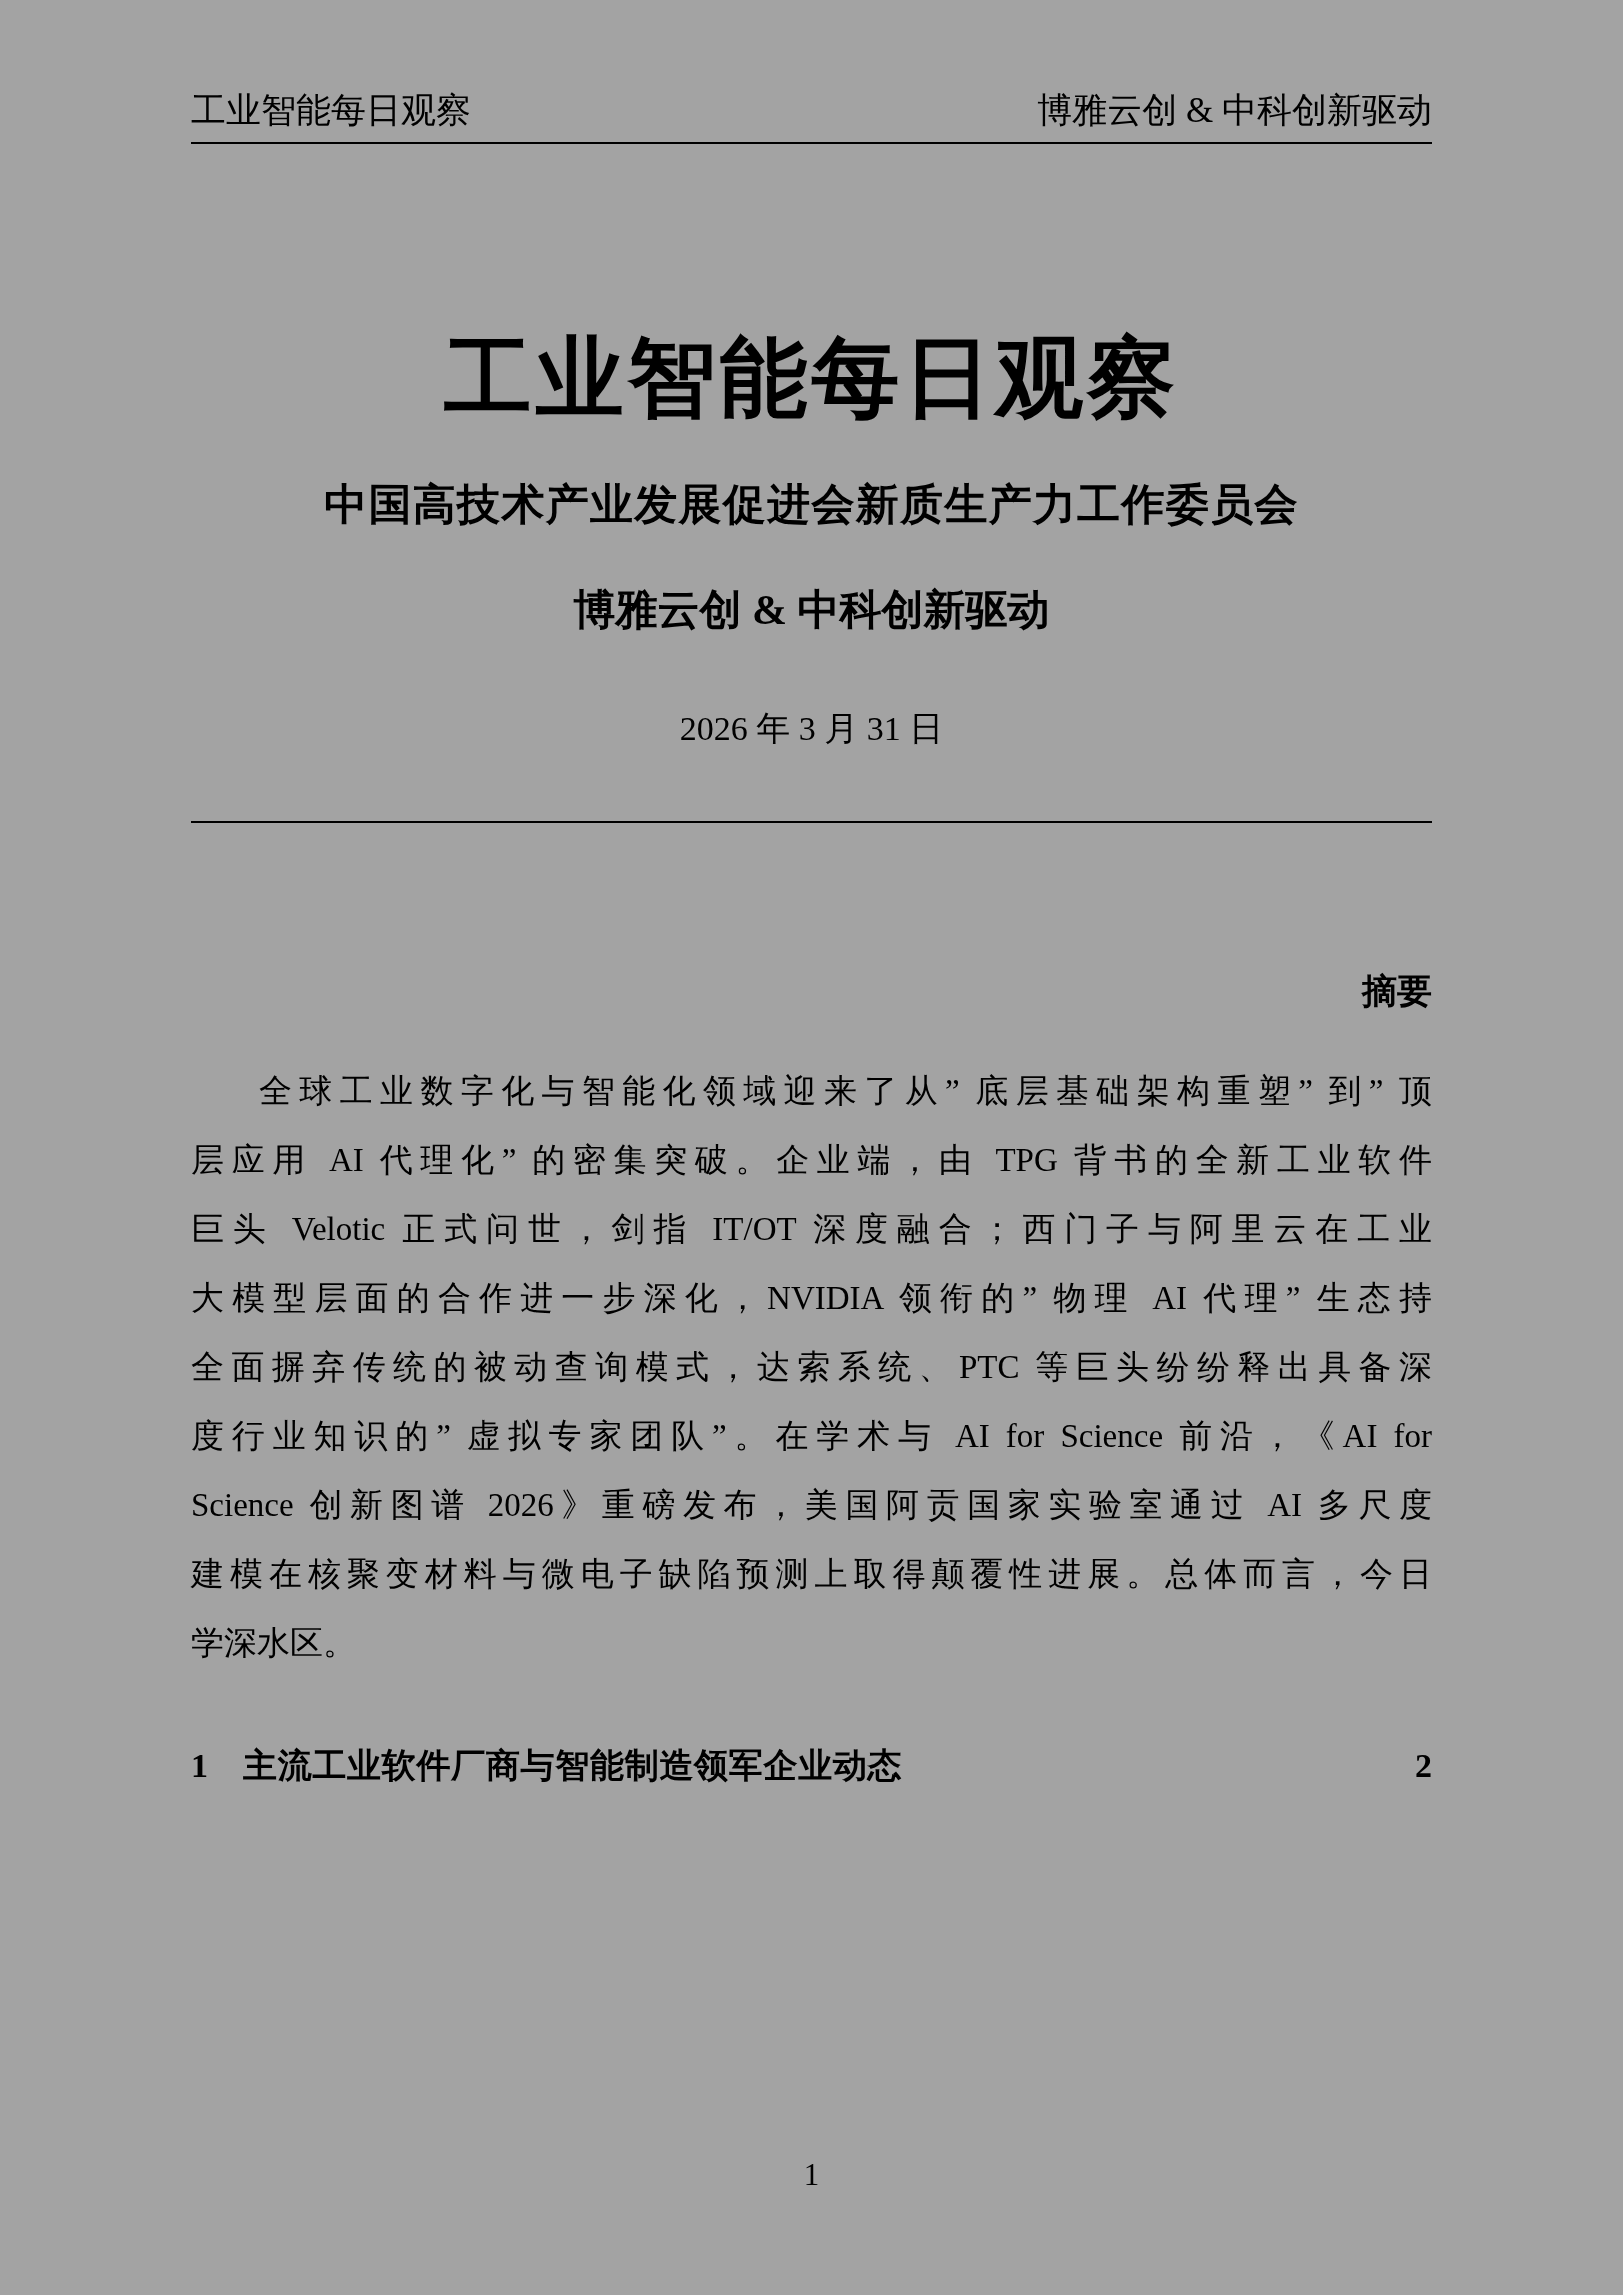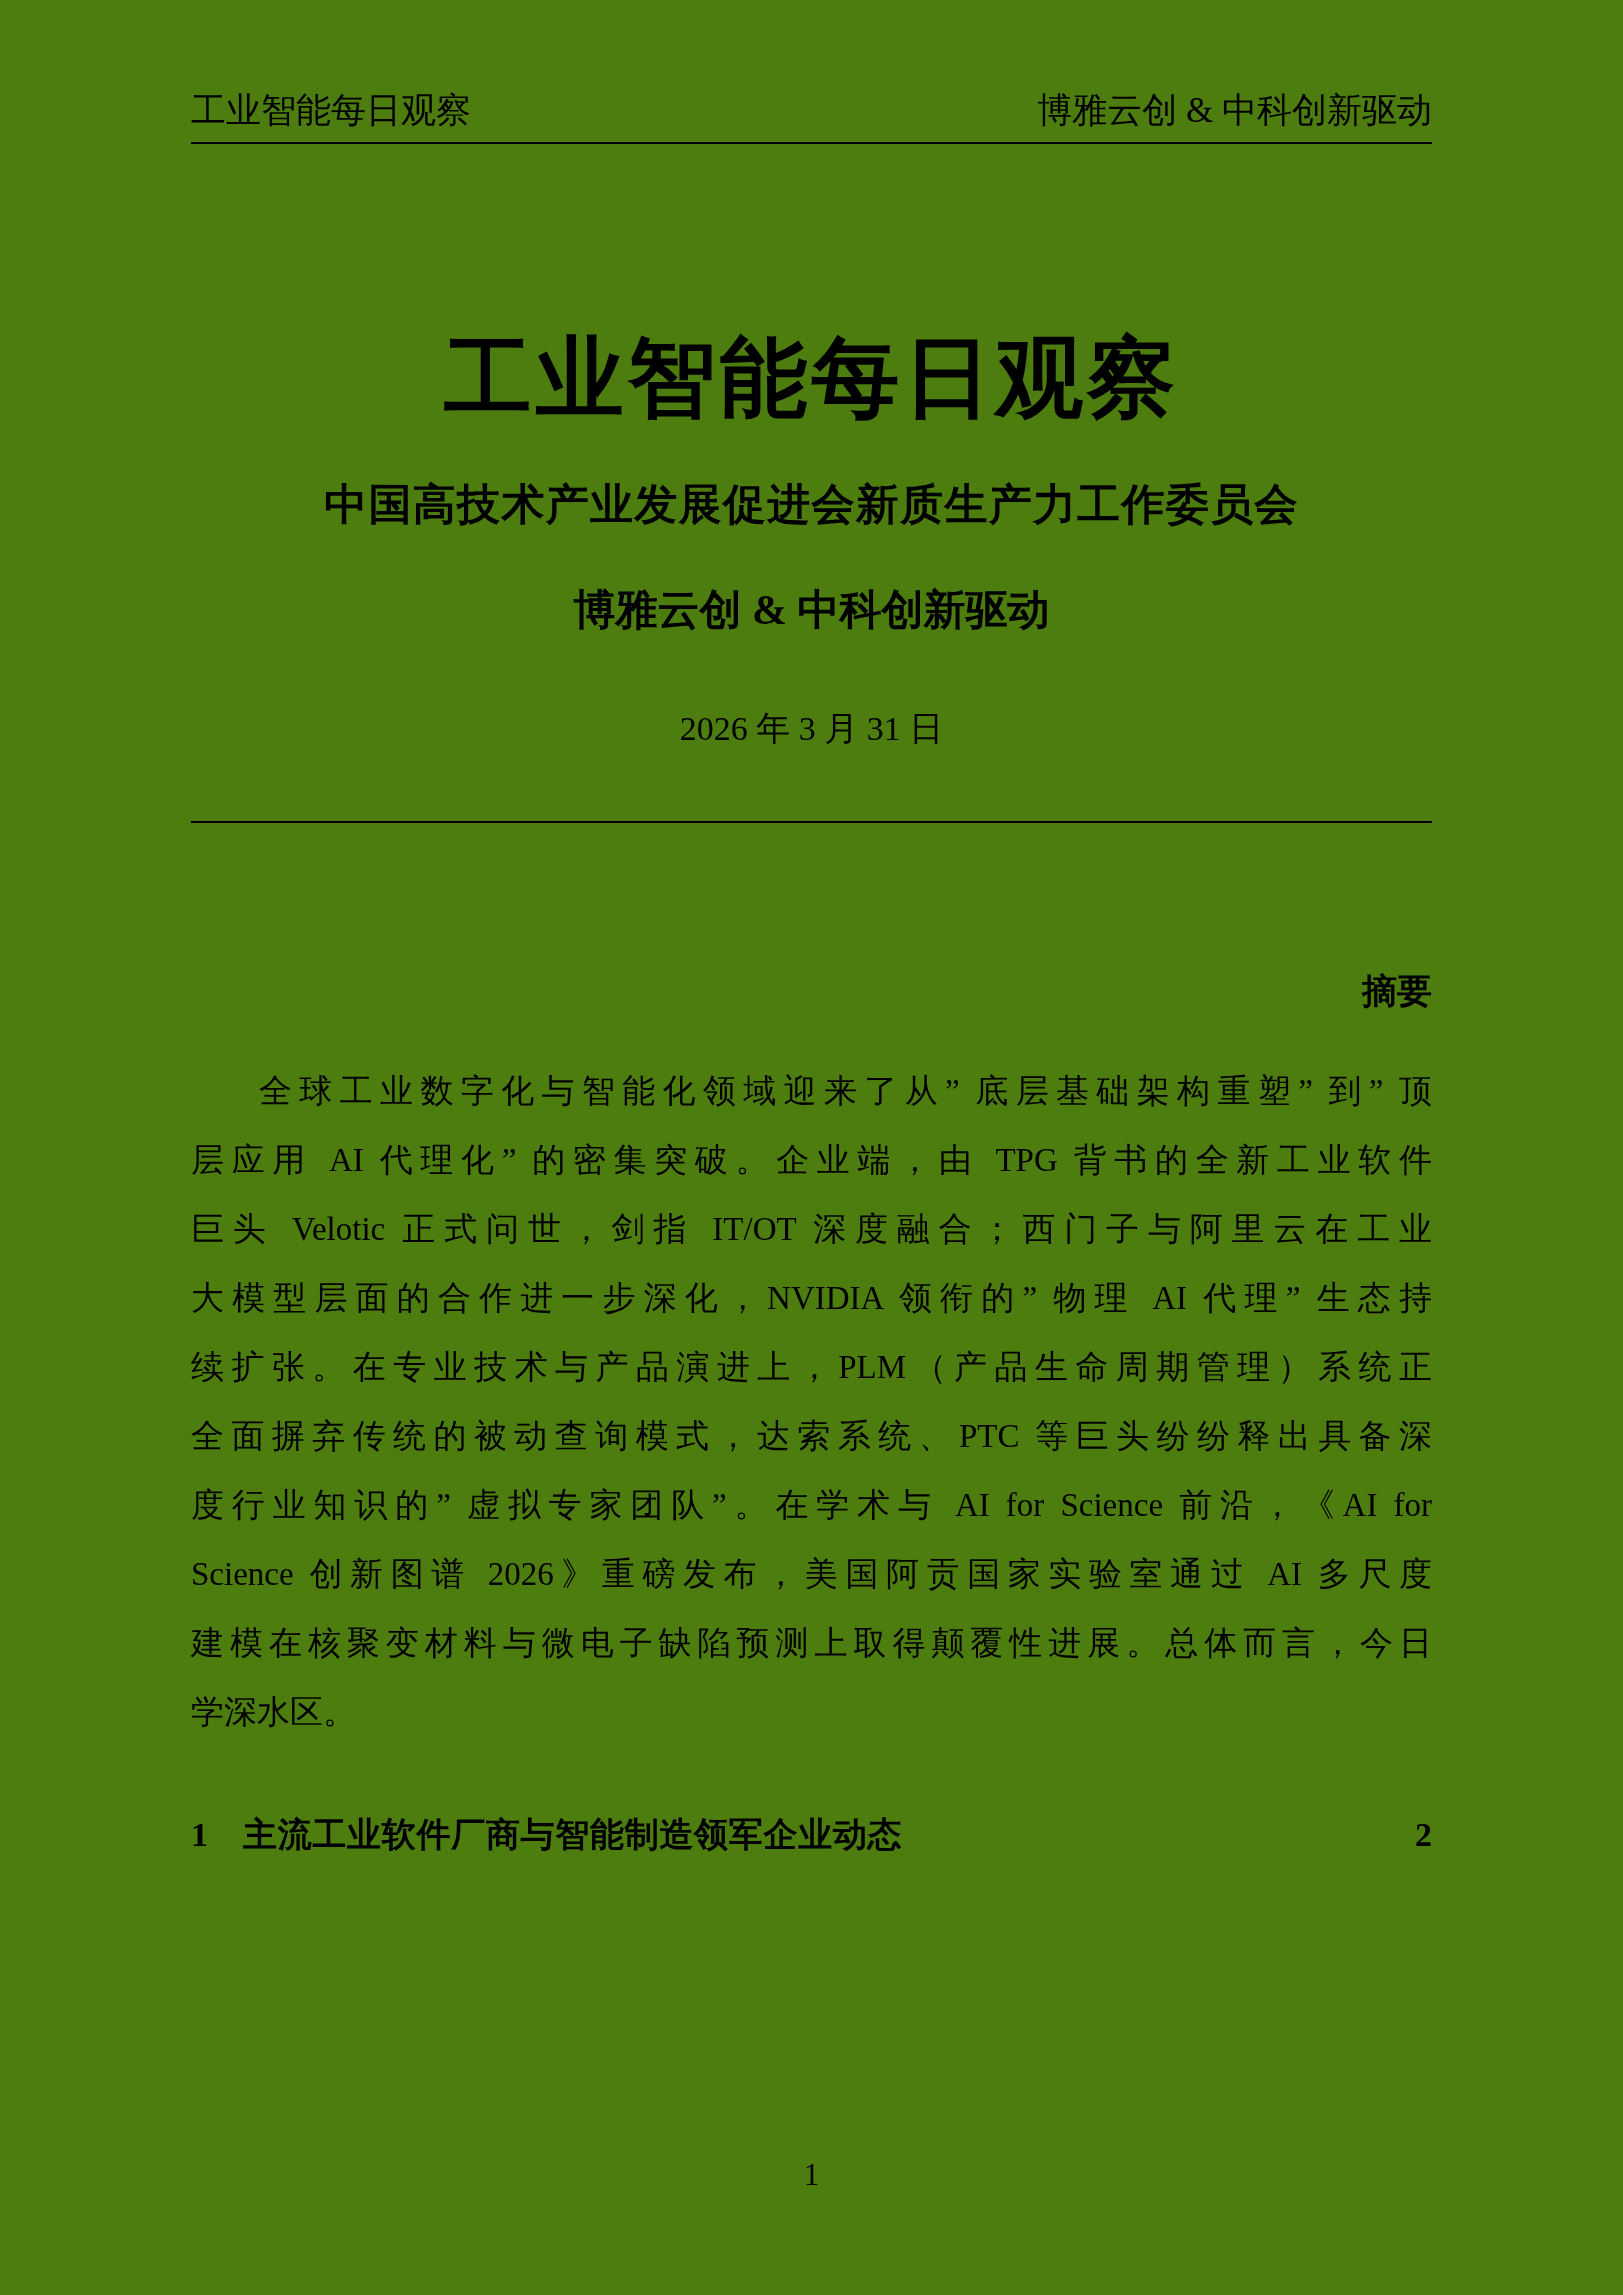--- a/index.html
+++ b/index.html
@@ -2,21 +2,21 @@
 <html lang="zh" style="font-size:10.5px"><head>
 <meta charset="utf-8">
 <style>
   * { margin: 0; padding: 0; box-sizing: border-box; }
   html, body { background: #888; }
   .page {
     position: relative;
     width: 1623px;
     height: 2295px;
     margin: 0 auto;
-    background: #4d7c0f;
+    background: #a3a3a3;
     color: #000000;
     font-family: "Liberation Serif", "DejaVu Serif", serif;
     overflow: hidden;
   }
   .content {
     position: absolute;
     left: 191px;
     right: 191px;
     top: 0;
   }
@@ -136,21 +136,20 @@
     <div class="doc-authors">博雅云创 &amp; 中科创新驱动</div>
     <div class="doc-date">2026 年 3 月 31 日</div>
     <hr class="title-rule">
 
     <div class="abstract-heading">摘要</div>
     <div class="abstract-body">
       <div class="abs-line first">全球工业数字化与智能化领域迎来了从” 底层基础架构重塑” 到” 顶</div>
       <div class="abs-line">层应用 AI 代理化” 的密集突破。企业端，由 TPG 背书的全新工业软件</div>
       <div class="abs-line">巨头 Velotic 正式问世，剑指 IT/OT 深度融合；西门子与阿里云在工业</div>
       <div class="abs-line">大模型层面的合作进一步深化，NVIDIA 领衔的” 物理 AI 代理” 生态持</div>
-      <div class="abs-line">续扩张。在专业技术与产品演进上，PLM（产品生命周期管理）系统正</div>
       <div class="abs-line">全面摒弃传统的被动查询模式，达索系统、PTC 等巨头纷纷释出具备深</div>
       <div class="abs-line">度行业知识的” 虚拟专家团队”。在学术与 AI for Science 前沿，《AI for</div>
       <div class="abs-line">Science 创新图谱 2026》重磅发布，美国阿贡国家实验室通过 AI 多尺度</div>
       <div class="abs-line">建模在核聚变材料与微电子缺陷预测上取得颠覆性进展。总体而言，今日</div>
       <div class="abs-line last">学深水区。</div>
     </div>
 
     <div class="toc-entry">
       <span class="toc-number">1</span>
       <span class="toc-title">主流工业软件厂商与智能制造领军企业动态</span>

